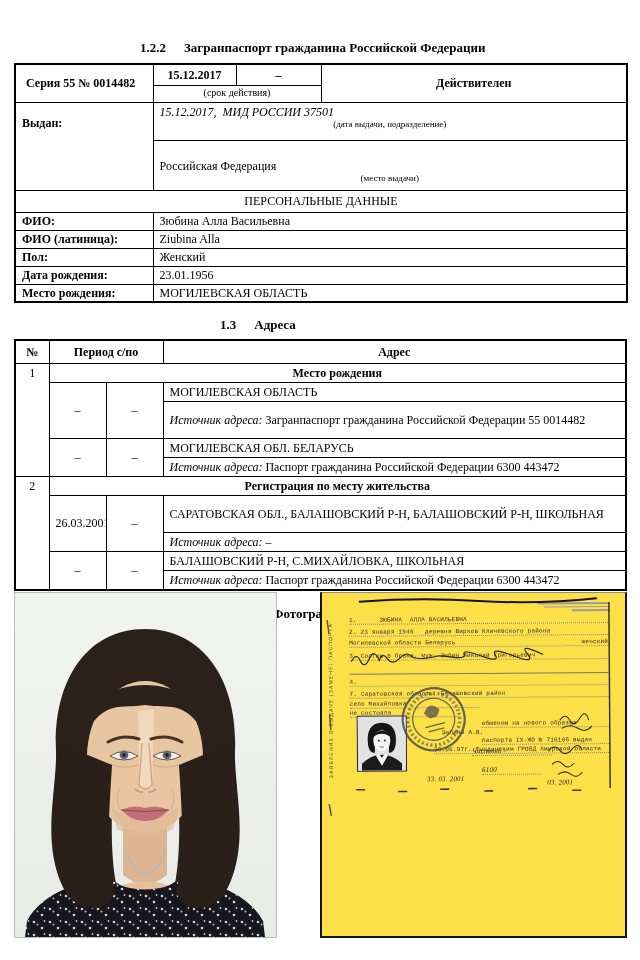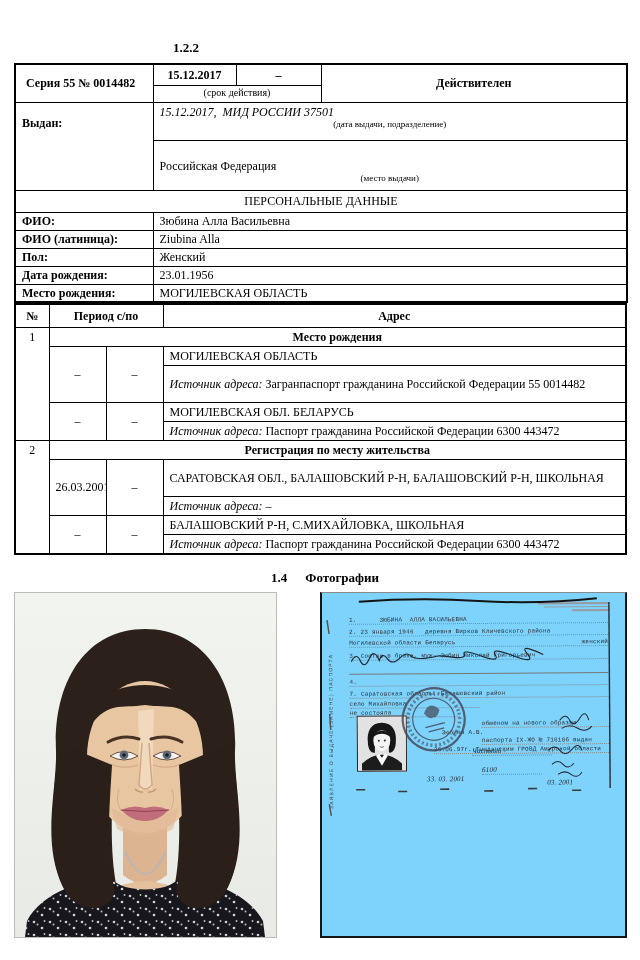--- a/index.html
+++ b/index.html
@@ -2,21 +2,21 @@
 <html><head>
 <meta charset="utf-8">
 <style>
   html,body{margin:0;padding:0;background:#ffffff;}
   .page{
     position:relative;width:640px;height:960px;background:#fff;overflow:hidden;
     font-family:"Liberation Serif","DejaVu Serif",serif;color:#000;
   }
   
   .sec{display:flex;font-weight:bold;font-size:13px;line-height:16px;}
-  .sec .num{margin-right:18px;margin-left:33px;}
+  .sec .num{margin-right:18px;}
   .sec-122{margin:40px 0 7px 140px;}
   .sec-13{margin:14px 0 6px 220px;}
   .sec-14{margin:15px 0 6px 238px;}
   
   table{border-collapse:collapse;table-layout:fixed;margin-left:14px;border:2px solid #000;}
   td,th{border:1px solid #000;font-size:12px;line-height:1.2;padding:1px 6px;vertical-align:middle;overflow:hidden;}
   .b{font-weight:bold;}
   .c{text-align:center;}
   .cap{font-size:10px;text-align:center;line-height:1.1;padding:0 2px 2px 2px;font-weight:normal;}
   .val-cap{font-size:9px;text-align:center;line-height:1.2;}
@@ -31,21 +31,21 @@
   .src-label{font-style:italic;}
   .gtitle{font-weight:bold;text-align:center;}
   
   .photos{position:absolute;left:14px;top:592px;width:613px;height:347px;}
   .photo-left{
     position:absolute;left:0;top:0;width:263px;height:346px;
     border:1px solid #b9bdb9;box-sizing:border-box;background:#eff1ed;
   }
   .photo-right{
     position:absolute;left:306px;top:0;width:307px;height:346px;
-    border:2px solid #141414;border-top:1px solid #8a8a8a;box-sizing:border-box;background:#7dd3fc;
+    border:2px solid #141414;border-top:1px solid #8a8a8a;box-sizing:border-box;background:#fde047;text-align:right;
   }
   
   .scan-inner{position:absolute;inset:0;transform:rotate(-0.4deg);}
   .sl{
     position:absolute;display:flex;align-items:flex-end;
     font-family:"Liberation Mono","DejaVu Sans Mono",monospace;
     font-size:6px;line-height:7px;color:#2f2f36;letter-spacing:.2px;
     border-bottom:1px dotted #8a8a8a;height:10px;white-space:pre;
   }
   .sl .rt{margin-left:auto;}
@@ -61,20 +61,21 @@
   .scan-photo{position:absolute;left:35px;top:122px;width:50px;height:56px;border:1px solid #222;box-sizing:border-box;background:#e4e4e4;}
   .overlay{position:absolute;inset:0;pointer-events:none;}
 </style>
 </head>
 <body>
 
 <div class="page">
 
   <div class="sec sec-122">
     <span class="num">1.2.2</span>
+    <span>Загранпаспорт гражданина Российской Федерации</span>
   </div>
 
   <table id="passport-table">
     <colgroup>
         <col style="width:138px">
         <col style="width:83px">
         <col style="width:85px">
         <col style="width:306px">
       </colgroup>
     <tbody>
@@ -119,20 +120,24 @@
           <td class="b">Дата рождения:</td>
       <td colspan="3">23.01.1956</td>
         </tr>
     <tr class="hrow">
           <td class="b">Место рождения:</td>
       <td colspan="3">МОГИЛЕВСКАЯ ОБЛАСТЬ</td>
         </tr>
   </tbody>
     </table>
 
+  <div class="sec sec-13">
+    <span class="num">1.3</span>
+    <span>Адреса</span>
+  </div>
 
   <table id="address-table">
     <colgroup>
         <col style="width:34px">
         <col style="width:57px">
         <col style="width:57px">
         <col style="width:463px">
       </colgroup>
     <tbody>
         <tr>

